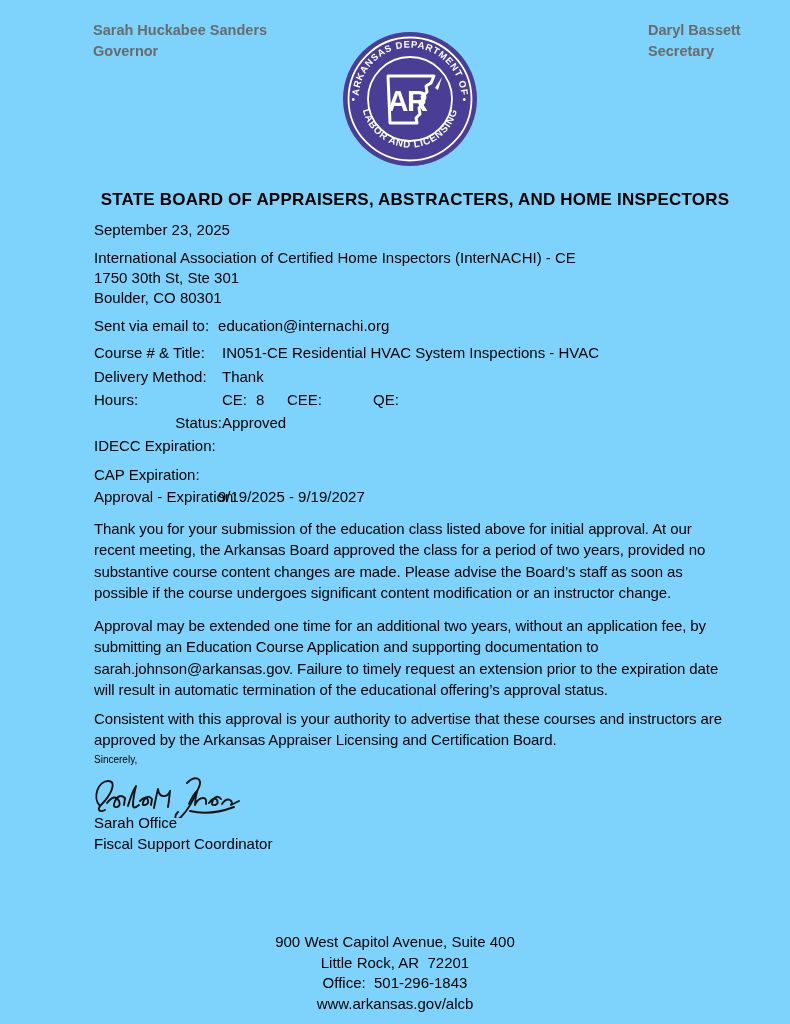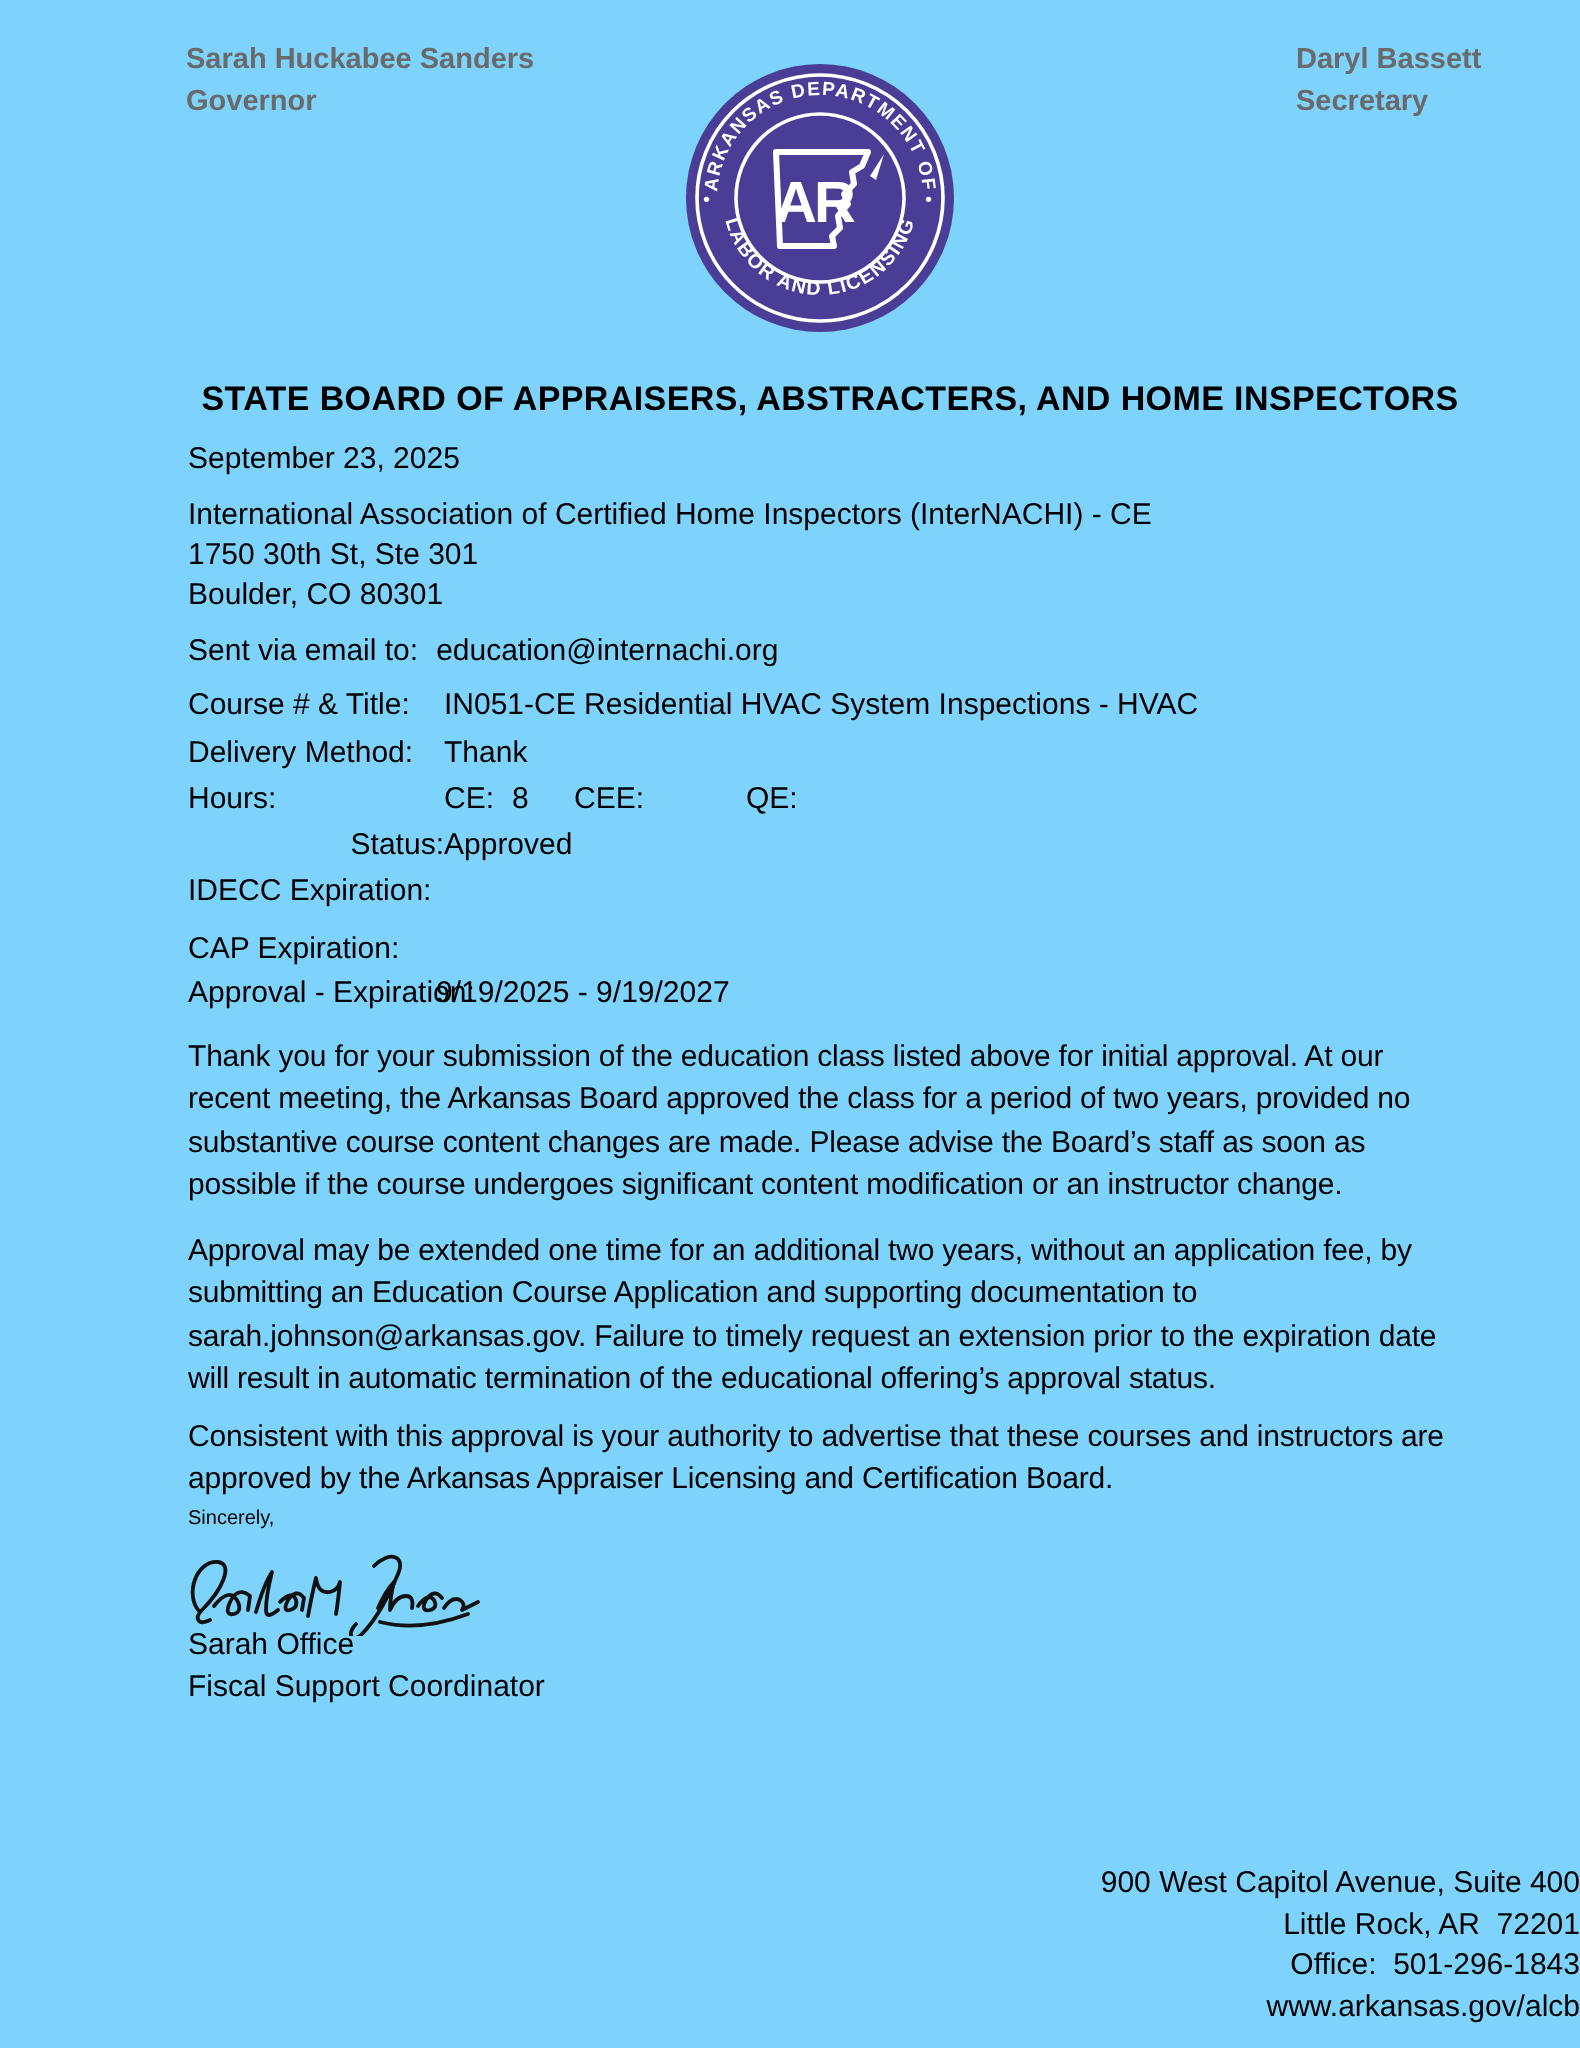--- a/index.html
+++ b/index.html
@@ -32,21 +32,21 @@
   .hval { margin-left:9px; }
   .para { position:absolute; left:94px; width:628px; font-size:15px; line-height:21.3px; letter-spacing:-0.1px; }
   .p1 { top:518px; }
   .p2 { top:615px; }
   .p3 { top:708px; }
   .sincerely { position:absolute; top:754px; left:94px; font-size:10px; }
   .signature { position:absolute; top:772px; left:90px; width:152px; height:46px; }
   .signer { position:absolute; top:812px; left:94px; font-size:15px; line-height:21px; }
   .footer { position:absolute; top:932px; left:0; width:790px; text-align:center;
             font-size:15px; line-height:20.5px; }
-  .pre { white-space:pre-wrap;text-align:right; }
+  .pre { white-space:pre-wrap; }
 </style>
 </head>
 <body>
 
 <div class="page">
 
   <div class="hdr hdr-left">
     <div>Sarah Huckabee Sanders</div>
     <div>Governor</div>
   </div>

